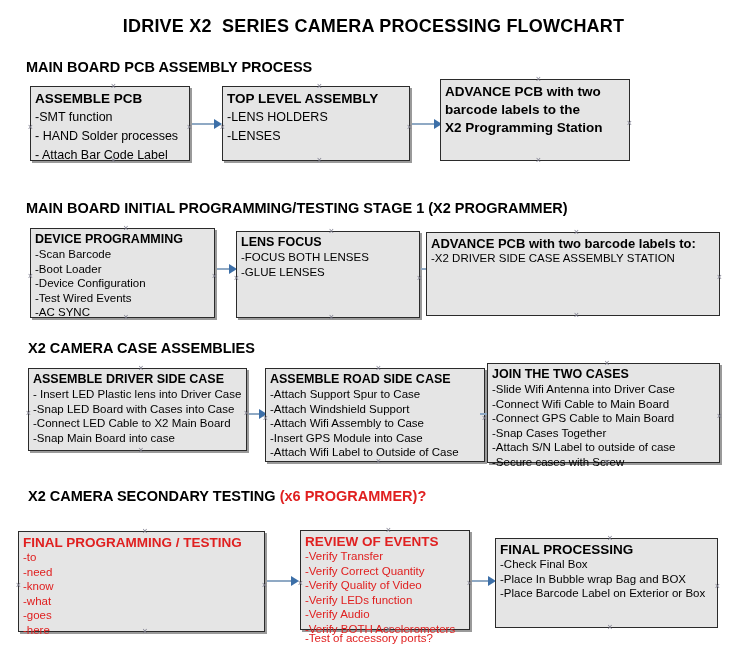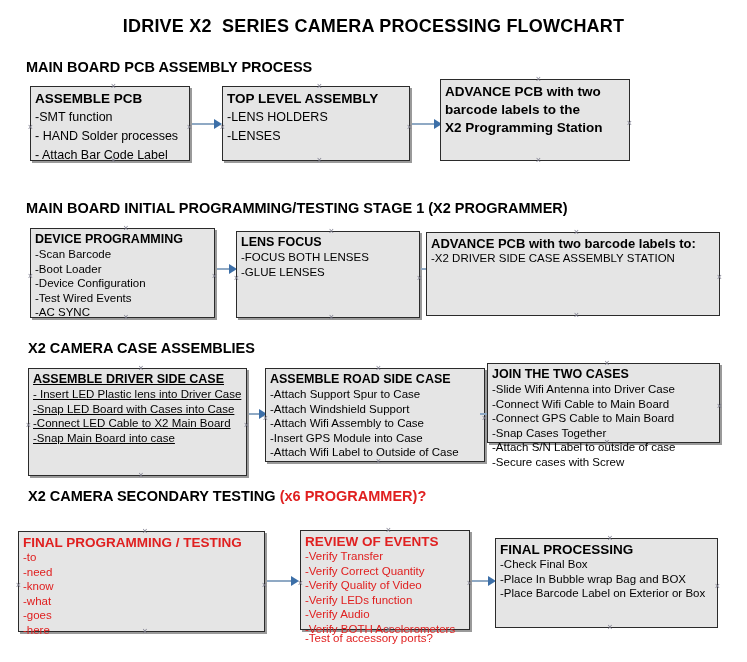--- a/index.html
+++ b/index.html
@@ -184,21 +184,21 @@
     <div class="b-line">-X2 DRIVER  SIDE  CASE  ASSEMBLY STATION</div>
     <span class="hm" style="left:50%; top:-4px;"></span>
     <span class="hm" style="left:50%; bottom:-4px;"></span>
     <span class="hm" style="right:-4px; top:50%;"></span>
   </div>
 
   <div class="section-head" style="left:28px; top:340px;">
     <span>X2 CAMERA CASE ASSEMBLIES</span>
   </div>
 
-  <div class="fbox" style="left:28px; top:368px; width:219px; height:108px;text-decoration:underline;">
+  <div class="fbox" style="left:28px; top:368px; width:219px; height:83px;">
     <div class="b-title">ASSEMBLE DRIVER SIDE CASE</div>
     <div class="b-line">- Insert LED Plastic lens into Driver Case</div>
     <div class="b-line">-Snap LED Board with Cases into Case</div>
     <div class="b-line">-Connect LED Cable to X2 Main Board</div>
     <div class="b-line">-Snap Main Board into case</div>
     <span class="hm" style="left:50%; top:-4px;"></span>
     <span class="hm" style="left:50%; bottom:-4px;"></span>
     <span class="hm" style="left:-4px; top:50%;"></span>
     <span class="hm" style="right:-4px; top:50%;"></span>
   </div>
@@ -219,21 +219,21 @@
     <span class="hm" style="left:50%; bottom:-4px;"></span>
     <span class="hm" style="left:-4px; top:50%;"></span>
     <span class="hm" style="right:-4px; top:50%;"></span>
   </div>
 
   <div class="conn" style="left:480px; top:409px; width:18px;">
     <span class="shaft"></span>
     <span class="head"></span>
   </div>
 
-  <div class="fbox" style="left:487px; top:363px; width:233px; height:80px;">
+  <div class="fbox" style="left:487px; top:363px; width:233px; height:100px;">
     <div class="b-title">JOIN THE TWO CASES</div>
     <div class="b-line">-Slide Wifi Antenna into Driver Case</div>
     <div class="b-line">-Connect Wifi Cable to Main Board</div>
     <div class="b-line">-Connect GPS Cable to Main Board</div>
     <div class="b-line">-Snap Cases Together</div>
     <div class="b-line">-Attach S/N Label to outside of case</div>
     <div class="b-line">-Secure cases with Screw</div>
     <span class="hm" style="left:50%; top:-4px;"></span>
     <span class="hm" style="left:50%; bottom:-4px;"></span>
     <span class="hm" style="right:-4px; top:50%;"></span>

